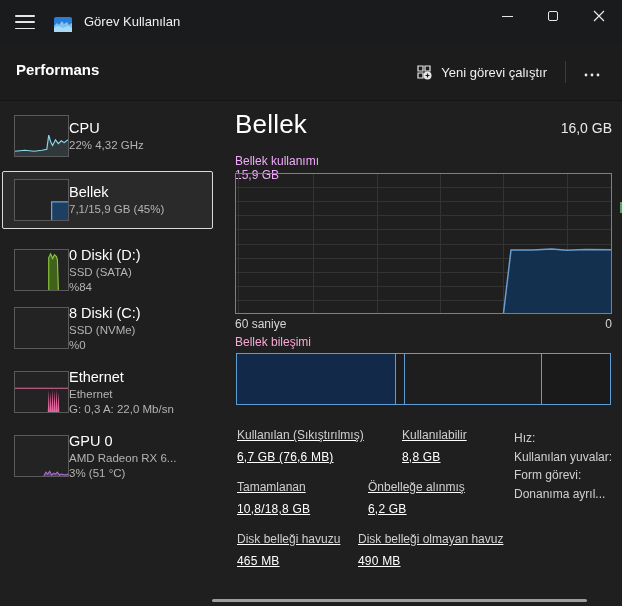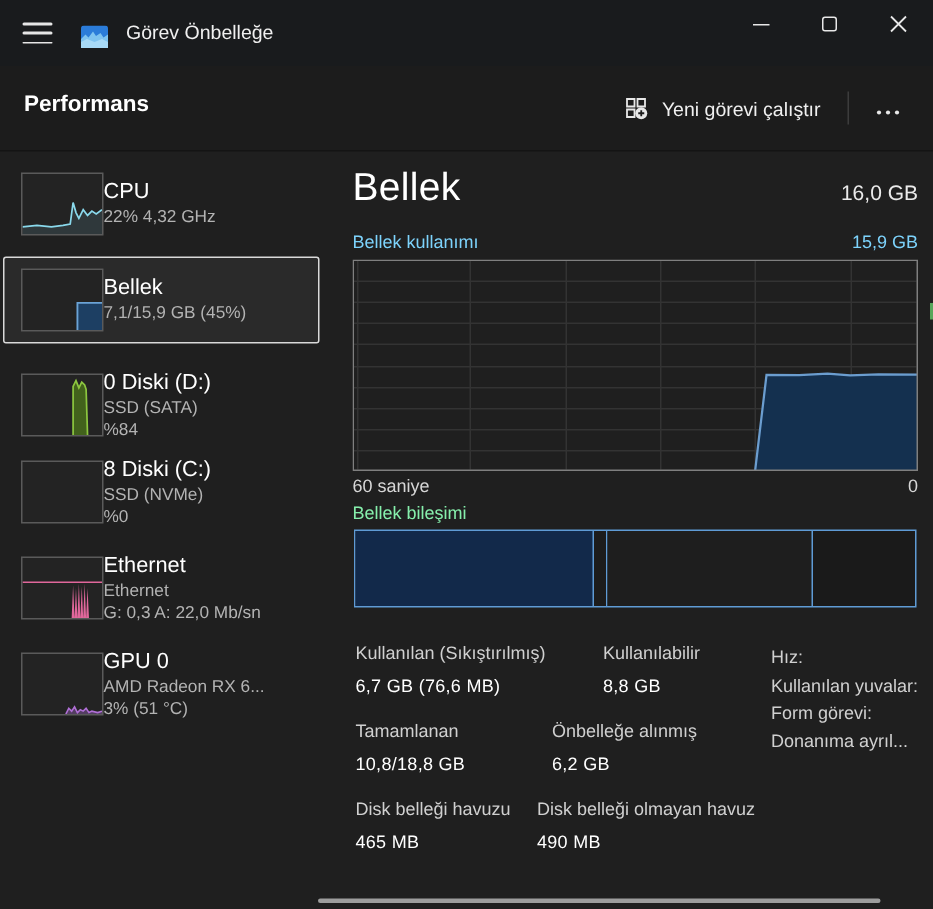--- a/index.html
+++ b/index.html
@@ -34,32 +34,32 @@
   .side-item.selected { background:#2a2a2a; border-color:#d9d9d9; }
   .mini-chart { width:55px; height:42px; background:#232323; border:1px solid #5a5a5a; flex:none; }
   .side-text { min-width:0; }
   .side-title { font-size:14.5px; color:#ffffff; line-height:19px; white-space:nowrap; }
   .side-sub { font-size:11.5px; color:#b3b3b3; line-height:15px; white-space:nowrap; }
   
   .main { position:absolute; left:235px; top:0; width:377px; height:506px; }
   .main-head { position:absolute; top:8px; left:0; width:377px; display:flex; align-items:flex-end; justify-content:space-between; }
   .mem-title { font-size:26px; font-weight:400; letter-spacing:.2px; color:#ffffff; }
   .mem-total { font-size:14px; color:#eaeaea; padding-bottom:4px; }
-  .usage-row { position:absolute; top:53px; left:0; width:377px; display:flex; justify-content:space-between; font-size:12px; color:#7dd3fc; }
+  .usage-row { position:absolute; top:53px; left:0; width:377px; display:flex; justify-content:space-between; font-size:12px; color:#f0abfc;flex-direction:column; }
   .chart-wrap { position:absolute; top:72px; left:0; width:377px; height:141px; }
   .chart-wrap svg { display:block; }
   .axis-row { position:absolute; top:216px; left:0; width:377px; display:flex; justify-content:space-between; font-size:12px; color:#d6d6d6; }
-  .comp-label { position:absolute; top:234px; left:0; font-size:12px; color:#86efac;text-align:right; }
+  .comp-label { position:absolute; top:234px; left:0; font-size:12px; color:#f9a8d4;text-align:right; }
   .comp-bar { position:absolute; top:252px; left:1px; width:375px; height:52px; border:1px solid #5f9bd5; display:flex; }
   .comp-seg { height:100%; border-right:1px solid #5f9bd5; }
   .comp-seg:last-child { border-right:none; }
   
   .stats { position:absolute; left:2px; top:326px; }
   .stat-row { display:flex; margin-bottom:9px; }
-  .stat-cell { white-space:nowrap; }
+  .stat-cell { white-space:nowrap;text-decoration:underline; }
   .stat-label { font-size:12px; color:#d0d0d0; line-height:17px; }
   .stat-value { font-size:12px; font-weight:300; color:#ffffff; line-height:26px; letter-spacing:.2px; }
   .w165 { width:165px; } .w131 { width:131px; } .w121 { width:121px; }
   .info-col { position:absolute; left:279px; top:328px; width:100px; }
   .info-line { font-size:12px; color:#d0d0d0; line-height:18.5px; white-space:nowrap; }
   
   .hscrollbar { position:absolute; left:212px; top:599px; width:375px; height:3px; background:#9d9d9d; border-radius:2px; cursor:pointer; }
   .green-tick { position:absolute; right:0; top:202px; width:2px; height:11px; background:#57a65b; }
 </style>
 </head>
@@ -69,21 +69,21 @@
   <button class="hamburger" aria-label="menu">
     <span></span>
       <span></span>
       <span></span>
   </button>
   <svg class="app-icon" viewBox="0 0 18 15">
     <rect x="0" y="0" width="18" height="15" rx="2" fill="#2b7cd9"></rect>
     <path d="M0 9 L3 6 L5 8 L8 4 L10 7 L13 5 L15 8 L18 6 L18 15 L0 15 Z" fill="#7ec3f0"></path>
     <path d="M0 11 L4 9 L9 11 L14 9 L18 11 L18 15 L0 15 Z" fill="#a8daf7"></path>
   </svg>
-  <span class="win-title">Görev Önbelleğe</span>
+  <span class="win-title">Görev Kullanılan</span>
   <div class="win-controls">
     <button class="win-btn" aria-label="minimize">
         <span class="glyph-min"></span>
       </button>
     <button class="win-btn" aria-label="maximize">
         <span class="glyph-max"></span>
       </button>
     <button class="win-btn" aria-label="close">
       <svg width="12" height="12" viewBox="0 0 12 12">
         <path d="M1 1 L11 11 M11 1 L1 11" stroke="#e8e8e8" stroke-width="1.2"></path>

